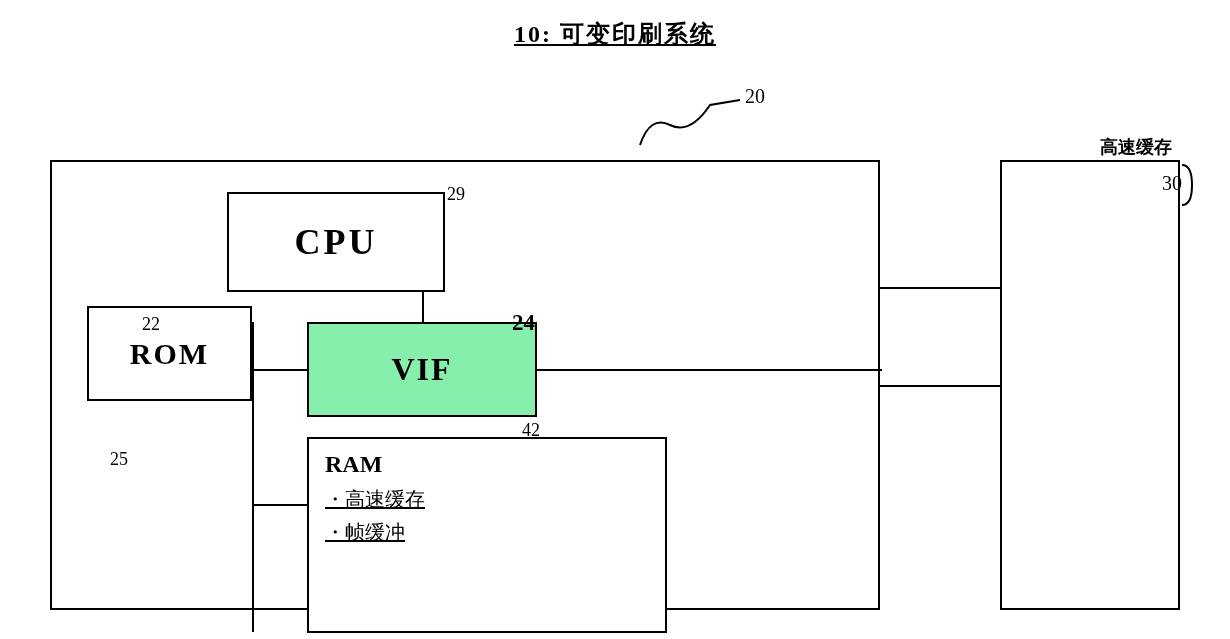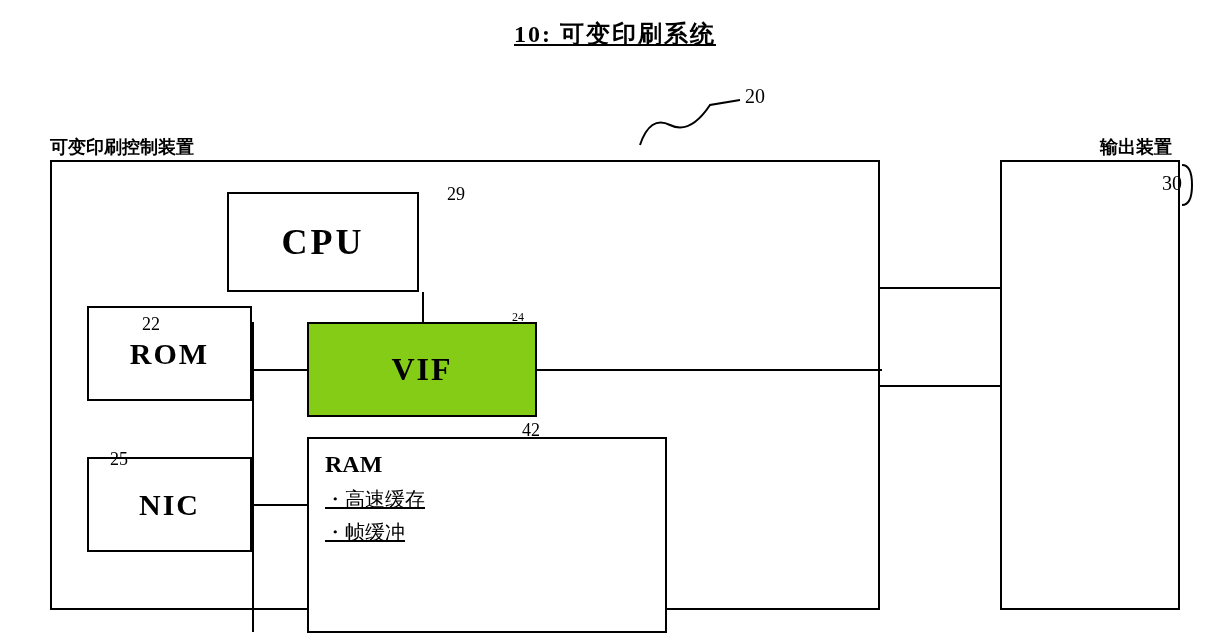--- a/index.html
+++ b/index.html
@@ -76,21 +76,21 @@
       top: 80px;
       right: 8px;
       font-size: 20px;
     }
 
     
     .cpu-box {
       position: absolute;
       top: 30px;
       left: 175px;
-      width: 192px;
+      width: 218px;
       height: 100px;
       border: 2.5px solid #000;
       background: #fff;
       display: flex;
       align-items: center;
       justify-content: center;
       font-size: 36px;
       font-weight: bold;
       letter-spacing: 3px;
     }
@@ -130,35 +130,36 @@
     }
 
     
     .vif-box {
       position: absolute;
       top: 160px;
       left: 255px;
       width: 230px;
       height: 95px;
       border: 2.5px solid #000;
-      background: #84cc16;
+      background: #86efac;
       display: flex;
       align-items: center;
       justify-content: center;
       font-size: 32px;
       font-weight: bold;
       letter-spacing: 2px;
     }
 
     
     .ref-24 {
       position: absolute;
       top: 148px;
       left: 460px;
-      font-size: 12px;
+      font-size: 23px;
+      font-weight: bold;
     }
 
     
     .line-vif-right {
       position: absolute;
       top: 207px;
       left: 485px;
       width: 345px;
       height: 2px;
       background: #000;
@@ -290,22 +291,21 @@
   </style>
 </head>
 <body>
 
 <div class="page-title">
   <span>10: </span><span>可变印刷系统</span>
 </div>
 
 <div class="diagram-area">
 
-  <div class="label-left">可变印刷控制装置</div>
-  <div class="label-right">输出装置</div>
+  <div class="label-right">高速缓存</div>
 
   <svg class="squiggle-svg" width="190" height="70">
 
     <path d="M 60 60 Q 70 30, 90 40 Q 110 50, 130 20 L 160 15" stroke="#000" stroke-width="2" fill="none"></path>
     <text x="165" y="18" font-size="20" font-family="serif">20</text>
   </svg>
 
   <div class="main-box">
 
     <div class="cpu-box">
@@ -329,23 +329,20 @@
     <div class="line-vif-right"></div>
 
     <div class="ref-23">42</div>
 
     <div class="ram-box">
       <div class="ram-title">RAM</div>
       <div class="ram-item">・高速缓存</div>
       <div class="ram-item">・帧缓冲</div>
     </div>
 
-    <div class="nic-box">
-      <span>NIC</span>
-    </div>
 
     <div class="ref-25">25</div>
 
     <div class="bus-line-v"></div>
 
     <div class="line-rom-bus"></div>
     <div class="line-nic-bus"></div>
 
     <div class="line-cpu-vif"></div>
 

